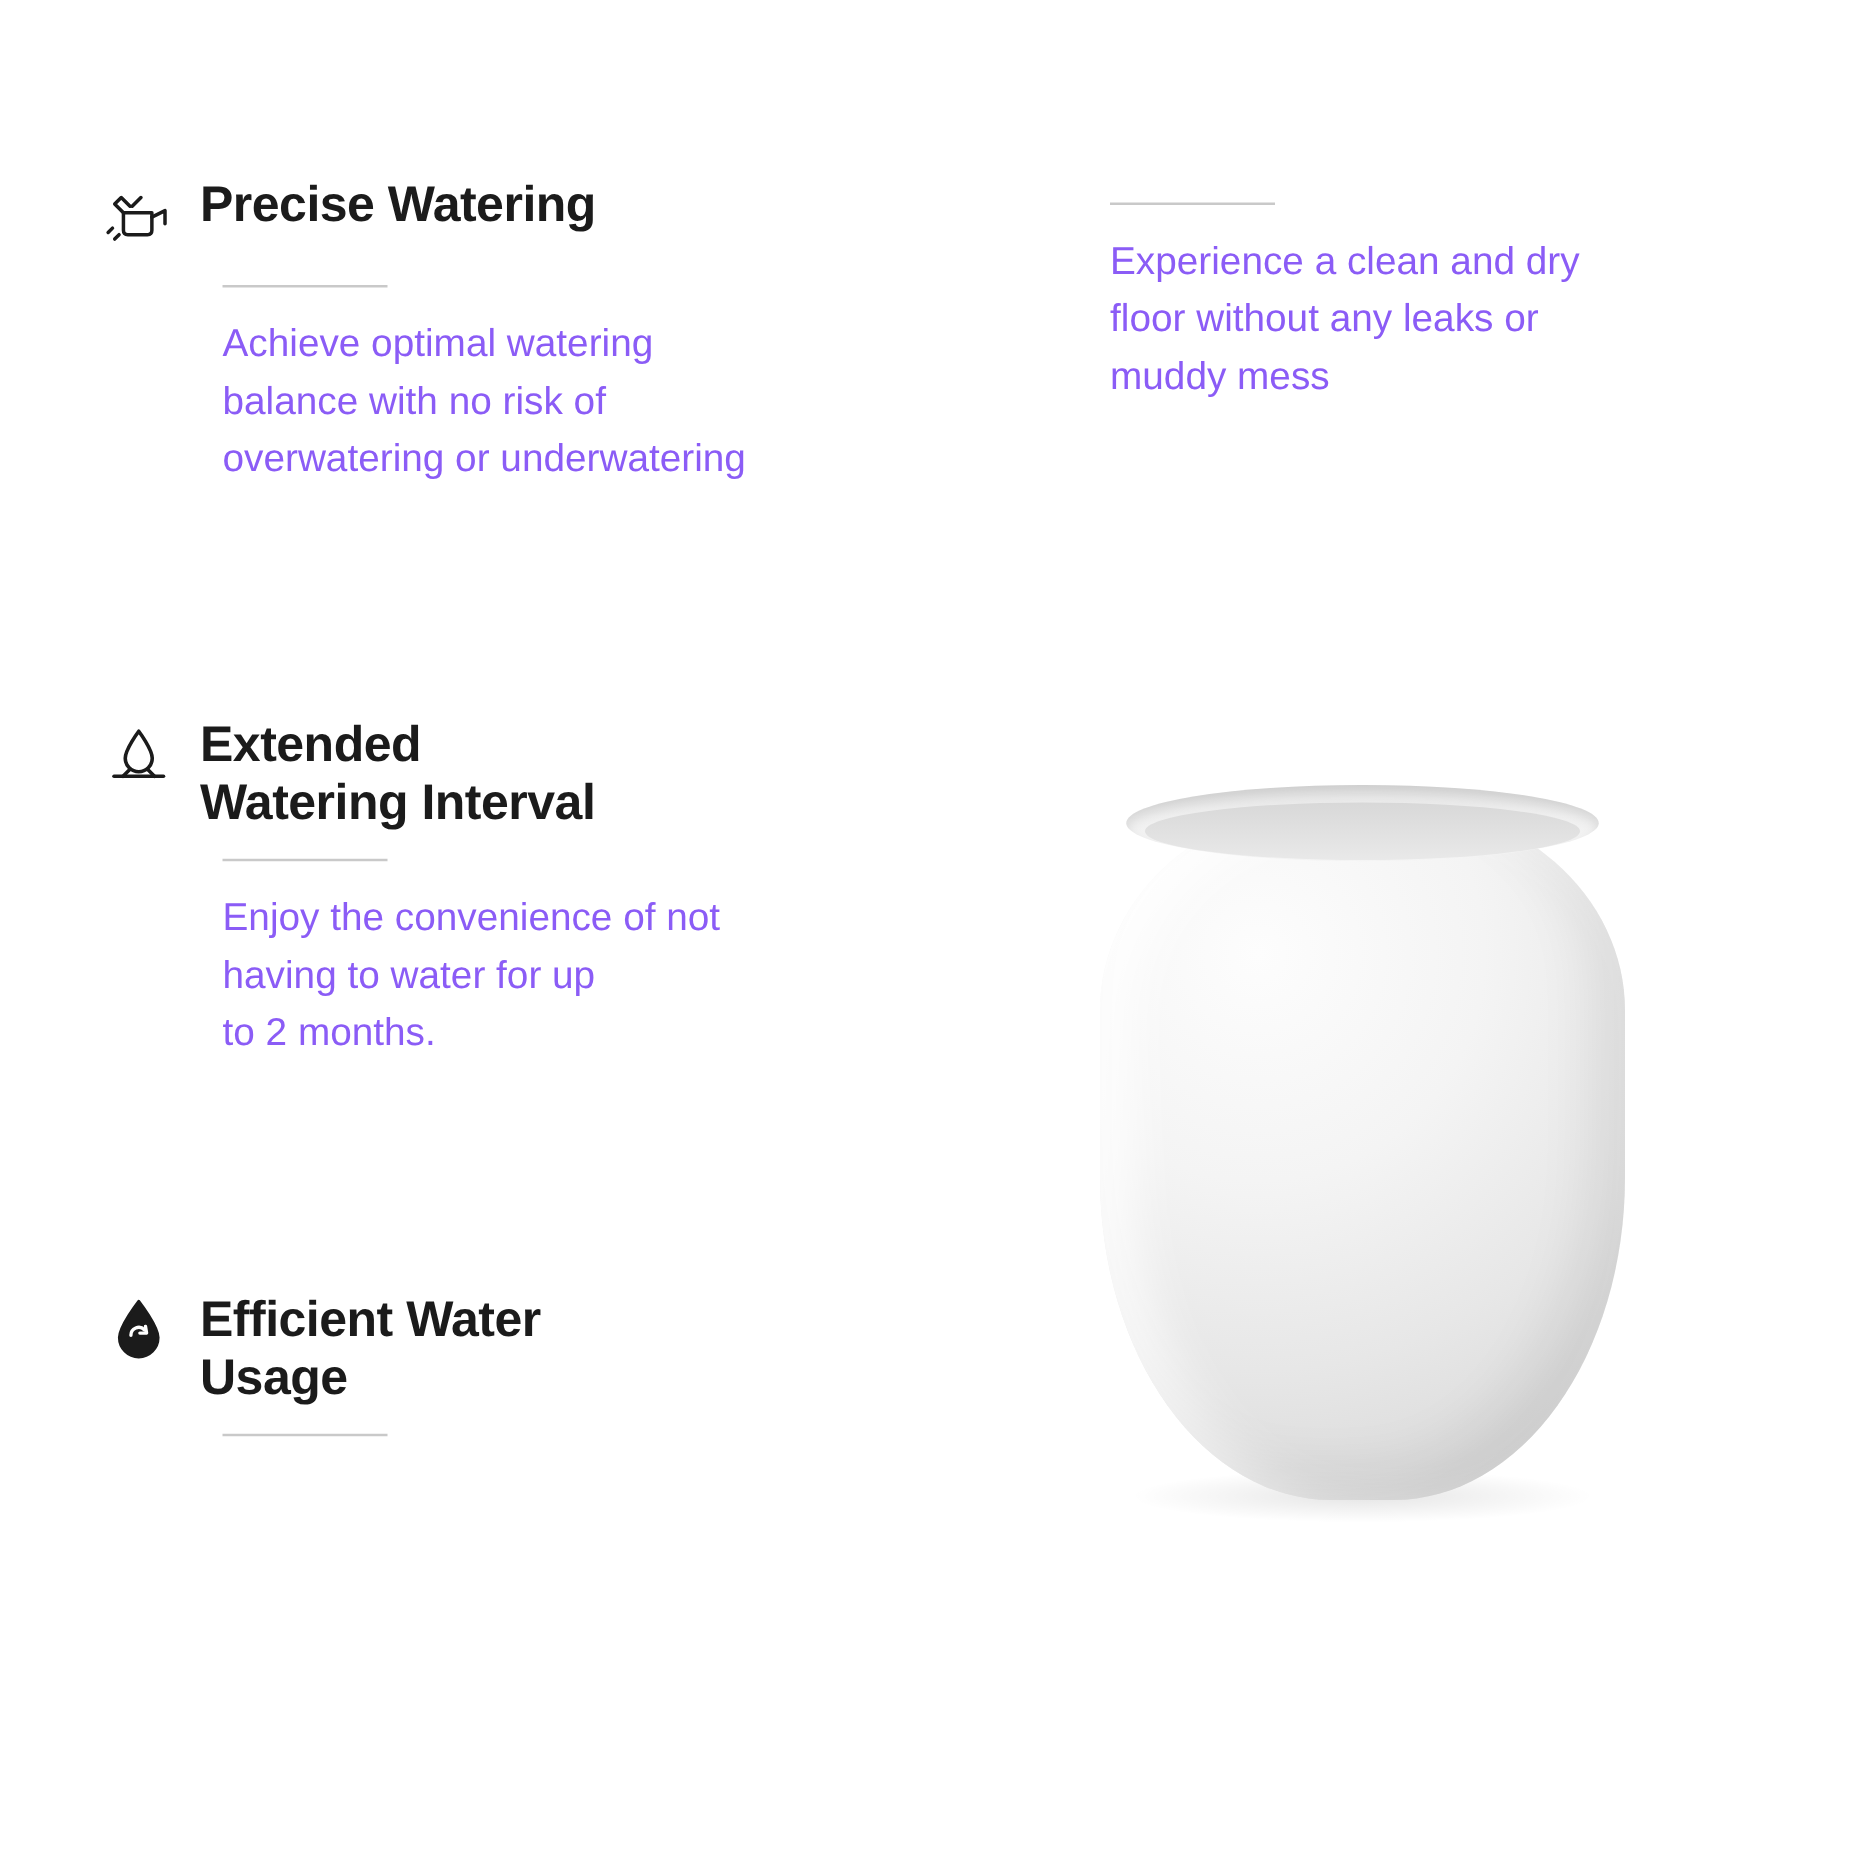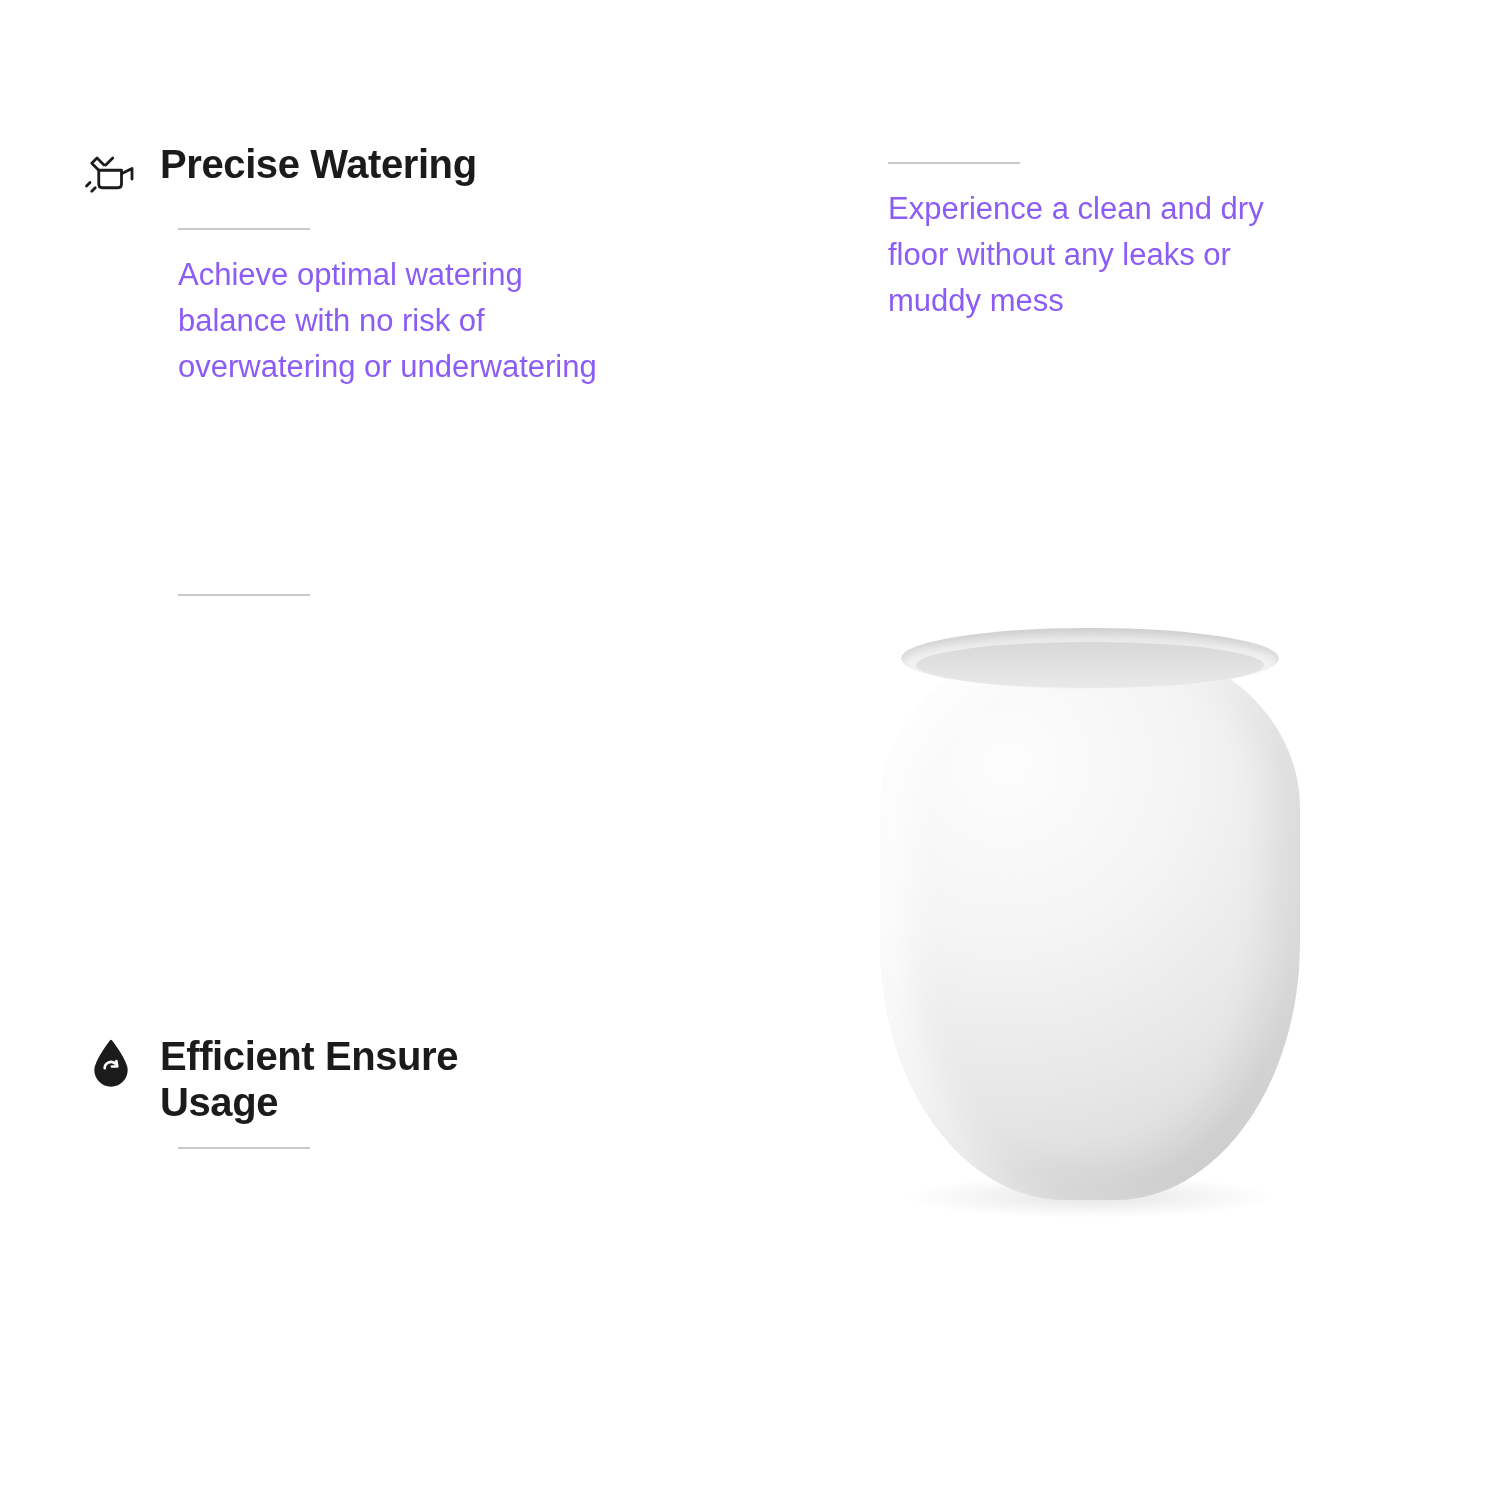--- a/index.html
+++ b/index.html
@@ -148,33 +148,47 @@
   </div>
 
   <div class="feature" id="feature-leak-proof">
     <div class="rule"></div>
     <p class="feature-body">Experience a clean and dry
 floor without any leaks or
 muddy mess</p>
   </div>
 
   <div class="feature" id="feature-extended">
-    <div class="rule"></div>
+    <div class="feature-head">
+      <span class="feature-icon">
+        <svg width="54" height="54" viewBox="0 0 60 60" fill="none" stroke="#1b1b1b" stroke-width="3.2" stroke-linecap="round" stroke-linejoin="round">
+          <path d="M30 10 C30 10 42 26 42 34 a12 12 0 0 1 -24 0 C18 26 30 10 30 10 Z"></path>
+          <path d="M8 50 H52"></path>
+          <path d="M16 50 L22 44 M44 50 L38 44"></path>
+        </svg>
+      </span>
+      <h2 class="feature-title" style="white-space: pre-line;">Extended
+Watering Interval</h2>
+    </div>
+    <div class="rule"></div>
+    <p class="feature-body">Enjoy the convenience of not
+having to water for up
+to 2 months.</p>
   </div>
 
   <div class="feature" id="feature-efficient">
     <div class="feature-head">
       <span class="feature-icon">
         <svg width="50" height="52" viewBox="0 0 54 58" fill="none" stroke="#1b1b1b" stroke-width="3.2" stroke-linecap="round" stroke-linejoin="round">
           <path d="M27 6 C27 6 44 28 44 38 a17 17 0 0 1 -34 0 C10 28 27 6 27 6 Z" fill="#1b1b1b" stroke="#1b1b1b"></path>
           <path d="M20 36 a7 7 0 0 1 12 -5" stroke="#ffffff" stroke-width="3"></path>
           <path d="M33 28 l1 6 -6 0" stroke="#ffffff" stroke-width="3"></path>
         </svg>
       </span>
-      <h2 class="feature-title" style="white-space: pre-line;">Efficient Ensure
+      <h2 class="feature-title" style="white-space: pre-line;">Efficient Water
 Usage</h2>
     </div>
     <div class="rule"></div>
   </div>
 
   <div class="product">
     <div class="pot-shadow"></div>
     <div class="pot">
       <div class="pot-rim"></div>
       <div class="pot-inner"></div>

